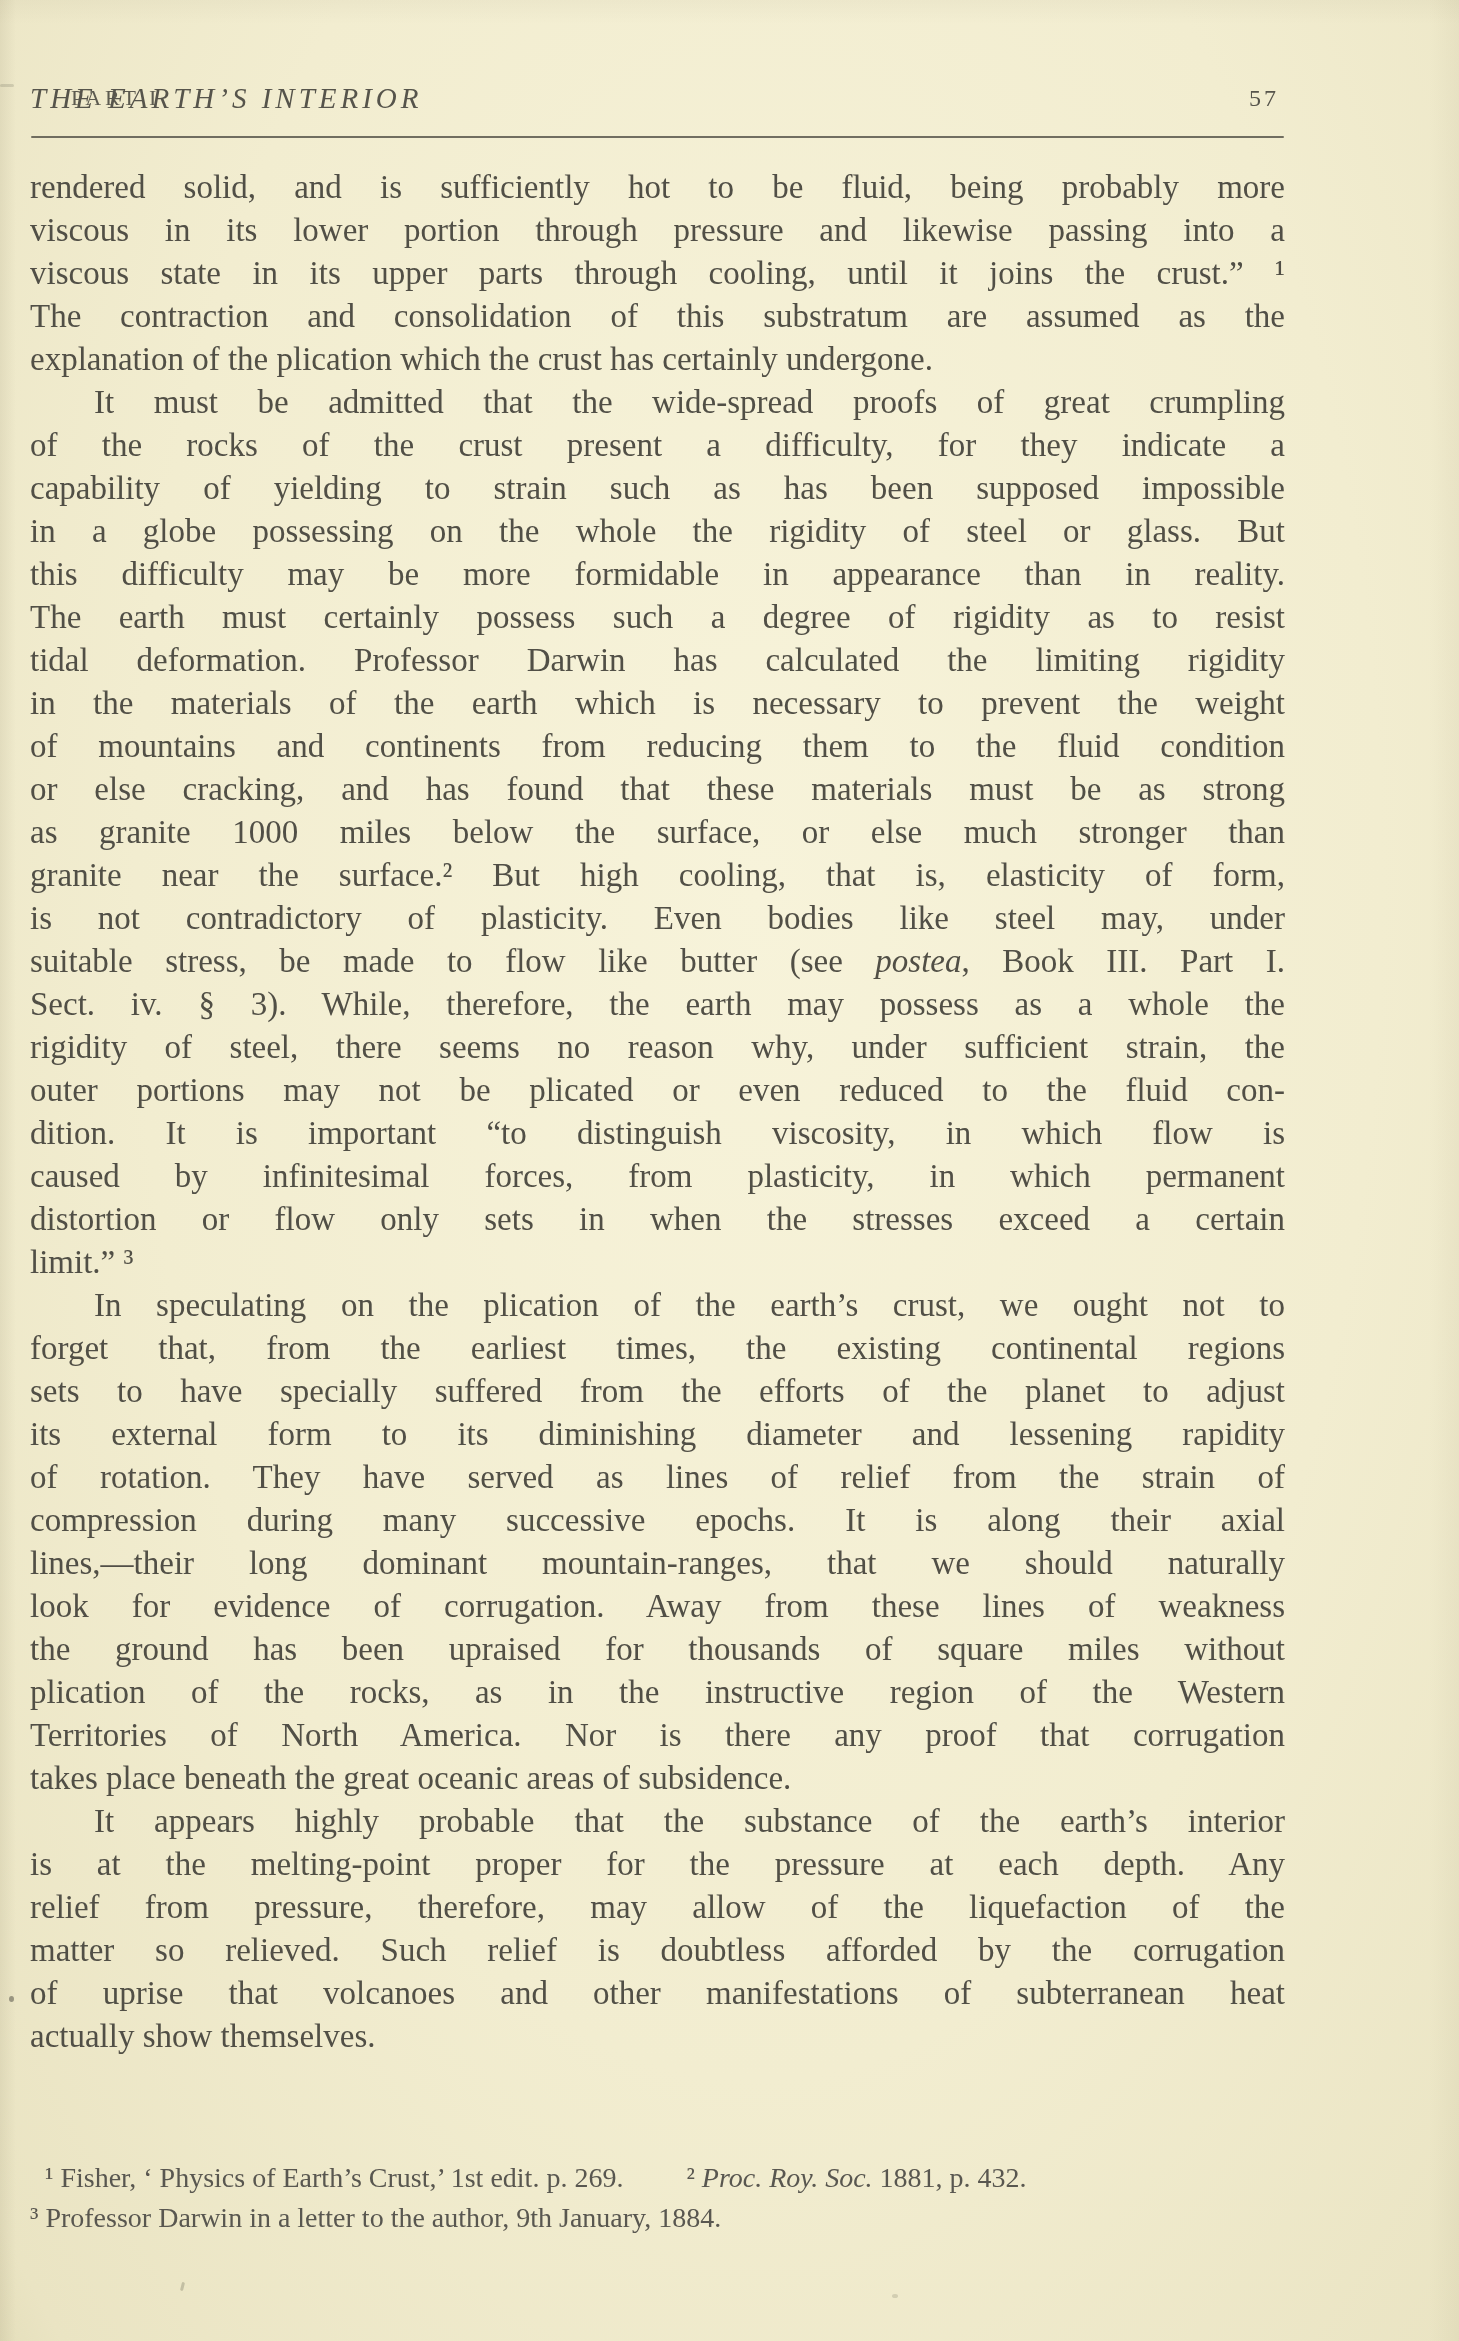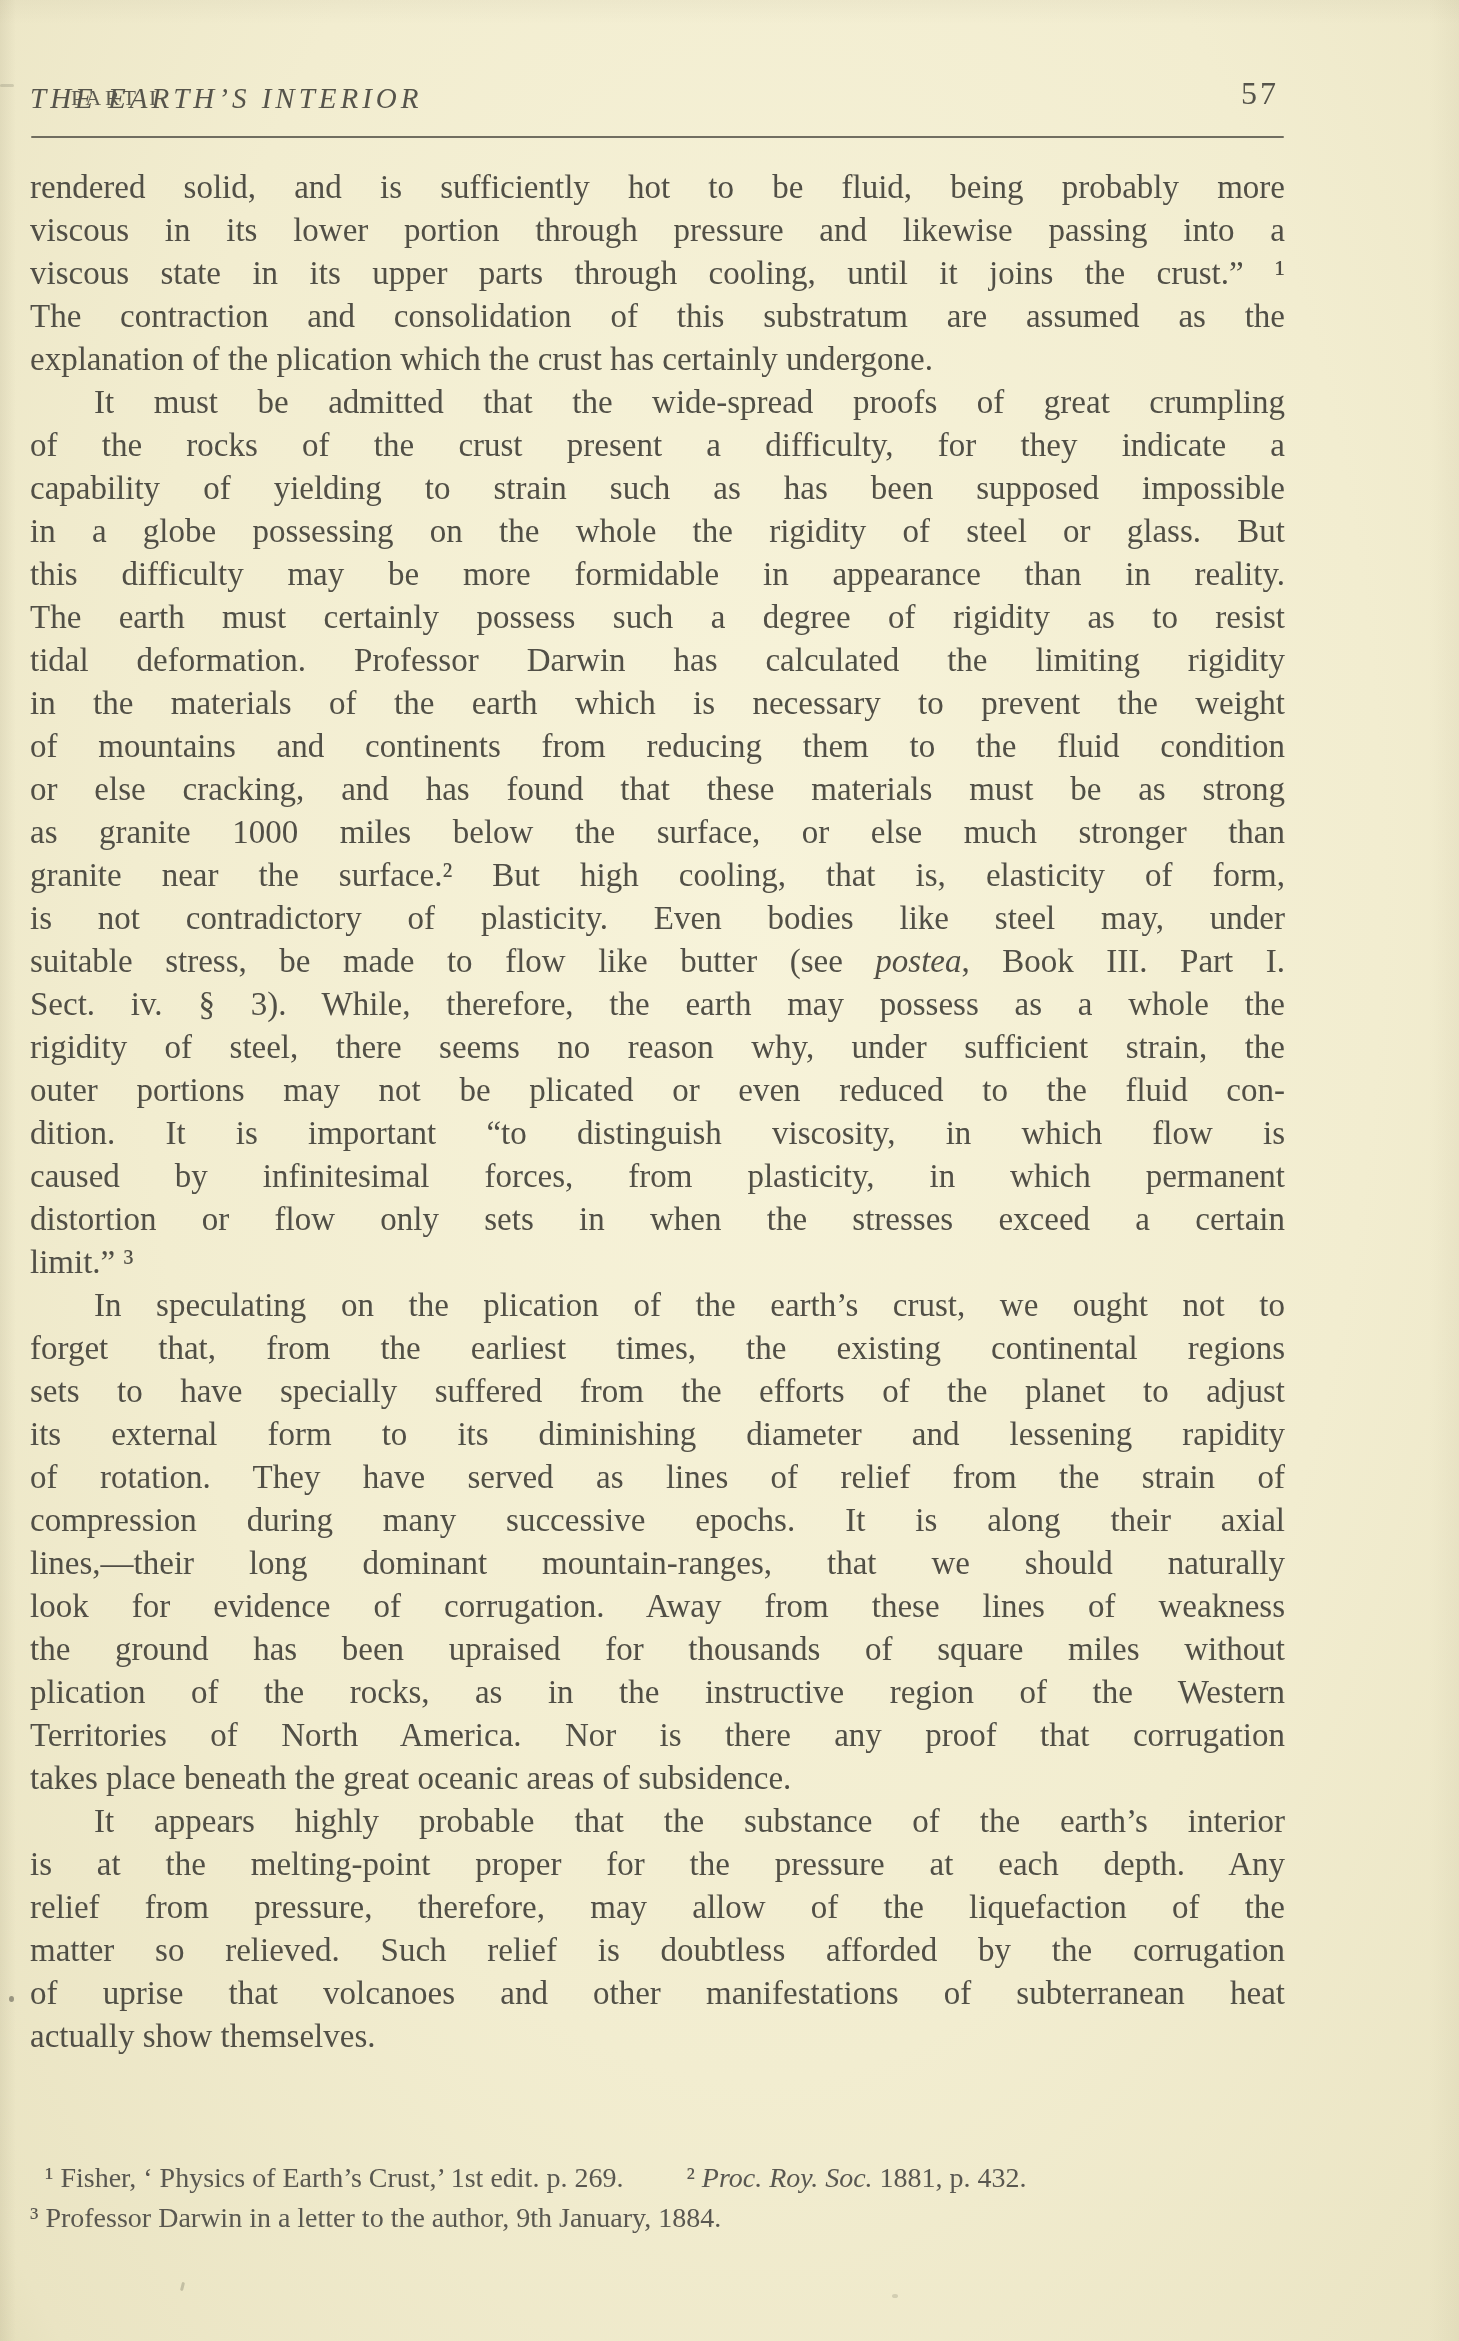--- a/index.html
+++ b/index.html
@@ -24,21 +24,21 @@
   .part {
     position: absolute; left: 2px; bottom: 1px;
     font-size: 22px; letter-spacing: 4px; color: #5d5b50; margin-left: 39px;
   }
   .running-title {
     position: absolute; left: 0; right: 0; bottom: -3px; text-align: left;
     font-style: italic; font-size: 29px; letter-spacing: 4px; color: #56544b;
   }
   .pagenum {
     position: absolute; right: 6px; bottom: 0;
-    font-size: 32px; letter-spacing: 3px; color: #56544b;
+    font-size: 24px; letter-spacing: 3px; color: #56544b;
   }
   .rule {
     position: absolute; left: 31px; top: 136px; width: 1253px; height: 2px;
     background: #59574c; border-radius: 1px; opacity: 0.85;
   }
   
   .body-text {
     position: absolute; left: 30px; top: 166px; width: 1255px;
     font-size: 33px; line-height: 43px; color: #514f46;
   }

